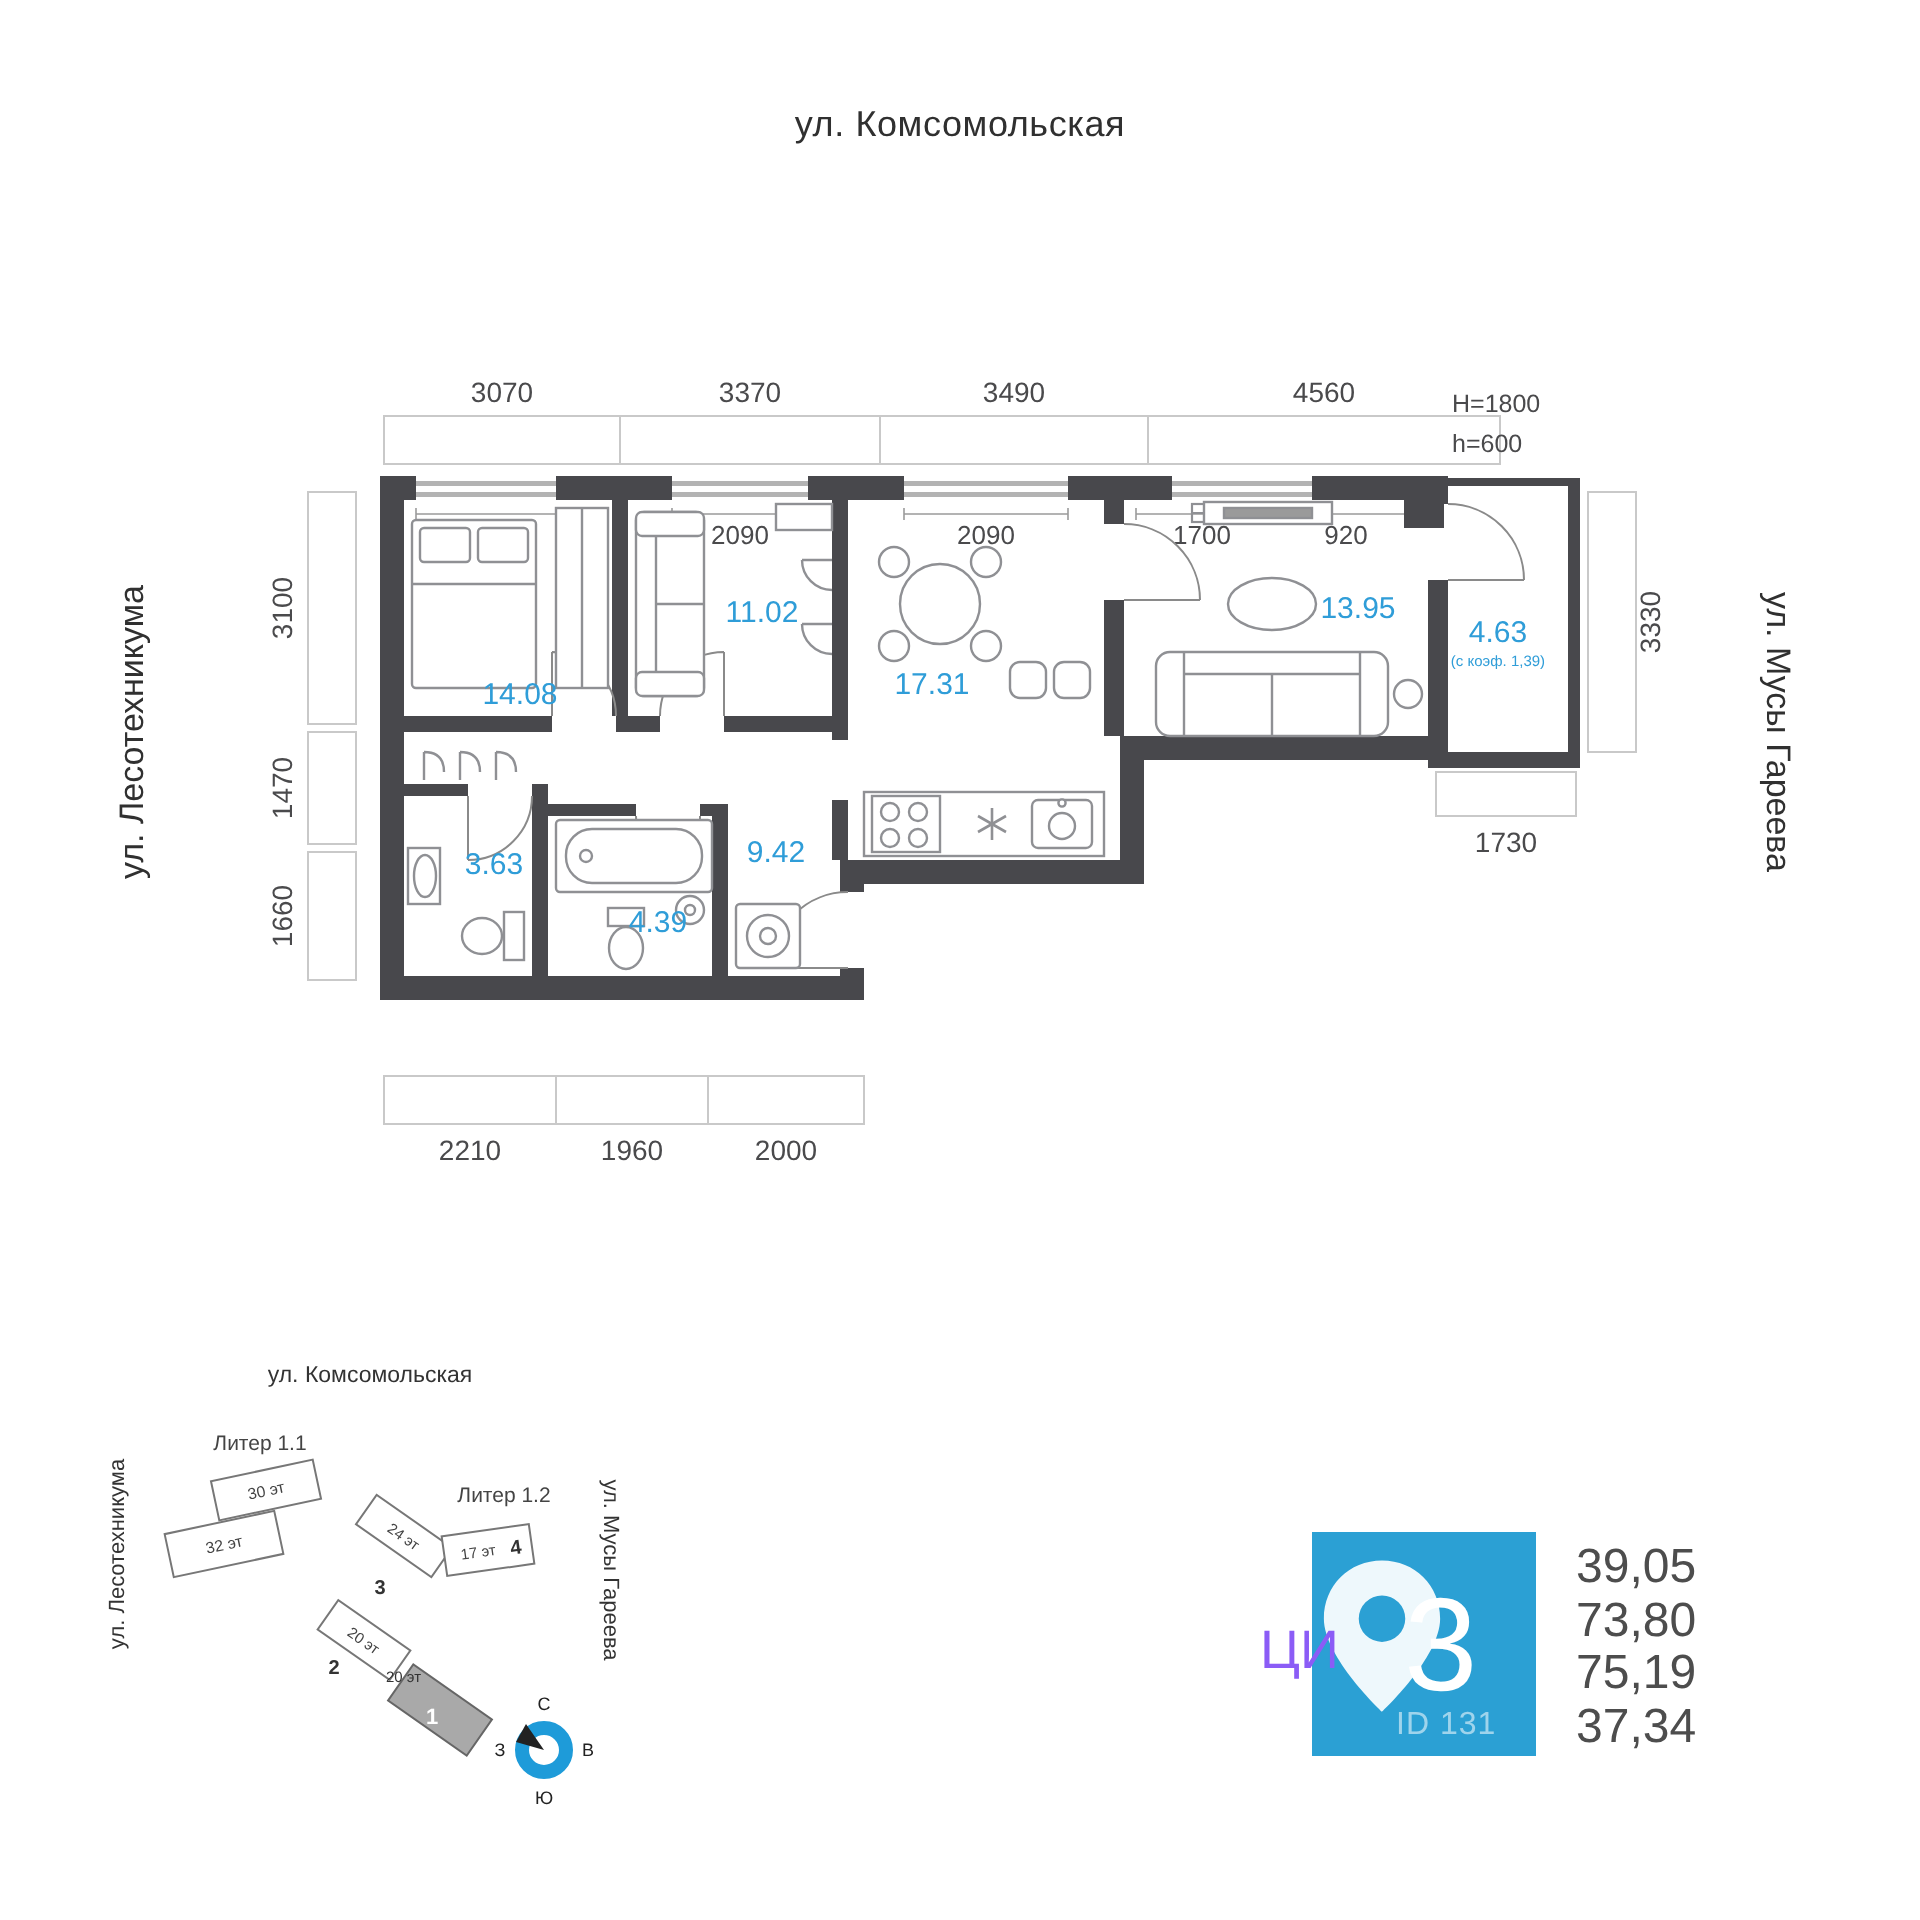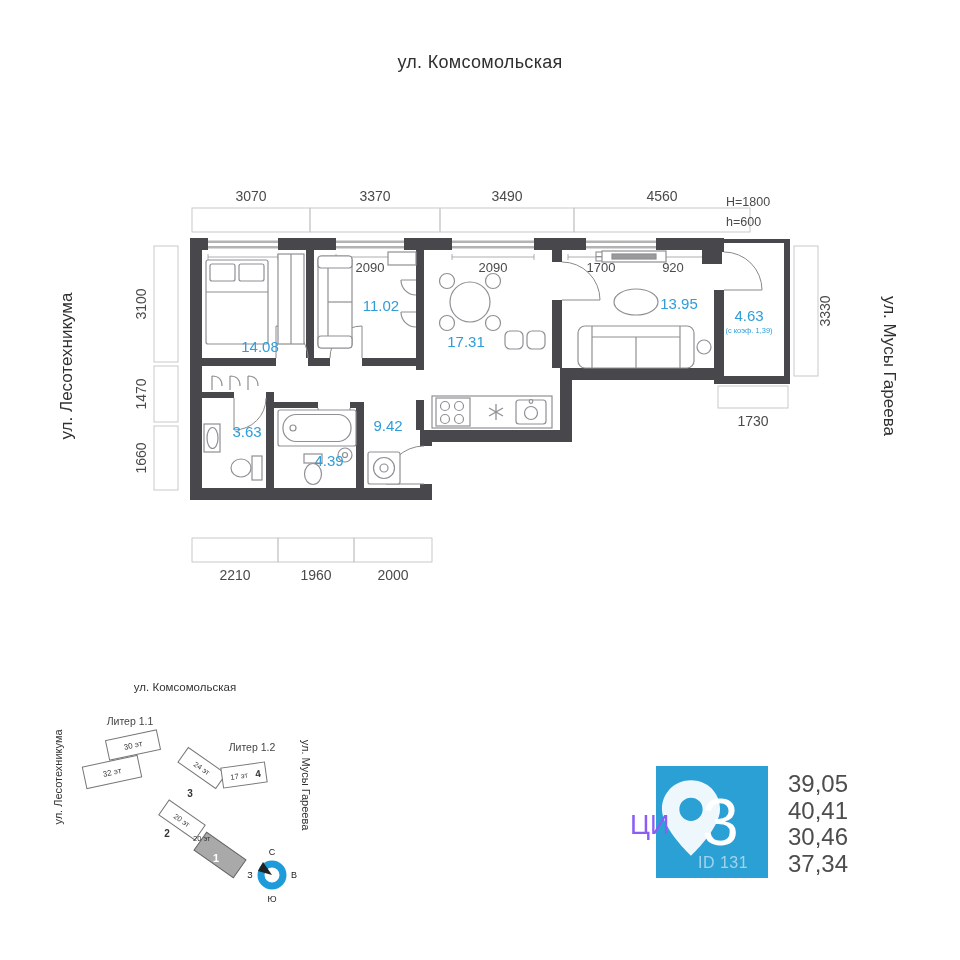--- a/index.html
+++ b/index.html
@@ -339,16 +339,16 @@
   <svg style="left:4px;top:12px" width="62" height="82" viewBox="0 0 64 84">
     <path fill="#ffffff" fill-rule="evenodd" opacity="0.92" d="M32,2 C15,2 2,15 2,32 c0,20 30,48 30,48 s30,-28 30,-48 C62,15 49,2 32,2 Z
          M32,20 a12,12 0 1 1 0,24 a12,12 0 1 1 0,-24 Z"></path>
   </svg>
   <div class="num">3</div>
   <div class="wid">ID 131</div>
 </div>
 
 <div class="abs areas-list">
   <div>39,05</div>
-  <div>40,41</div>
-  <div>30,46</div>
+  <div>73,80</div>
+  <div>75,19</div>
   <div>37,34</div>
 </div>
 
 </body></html>

